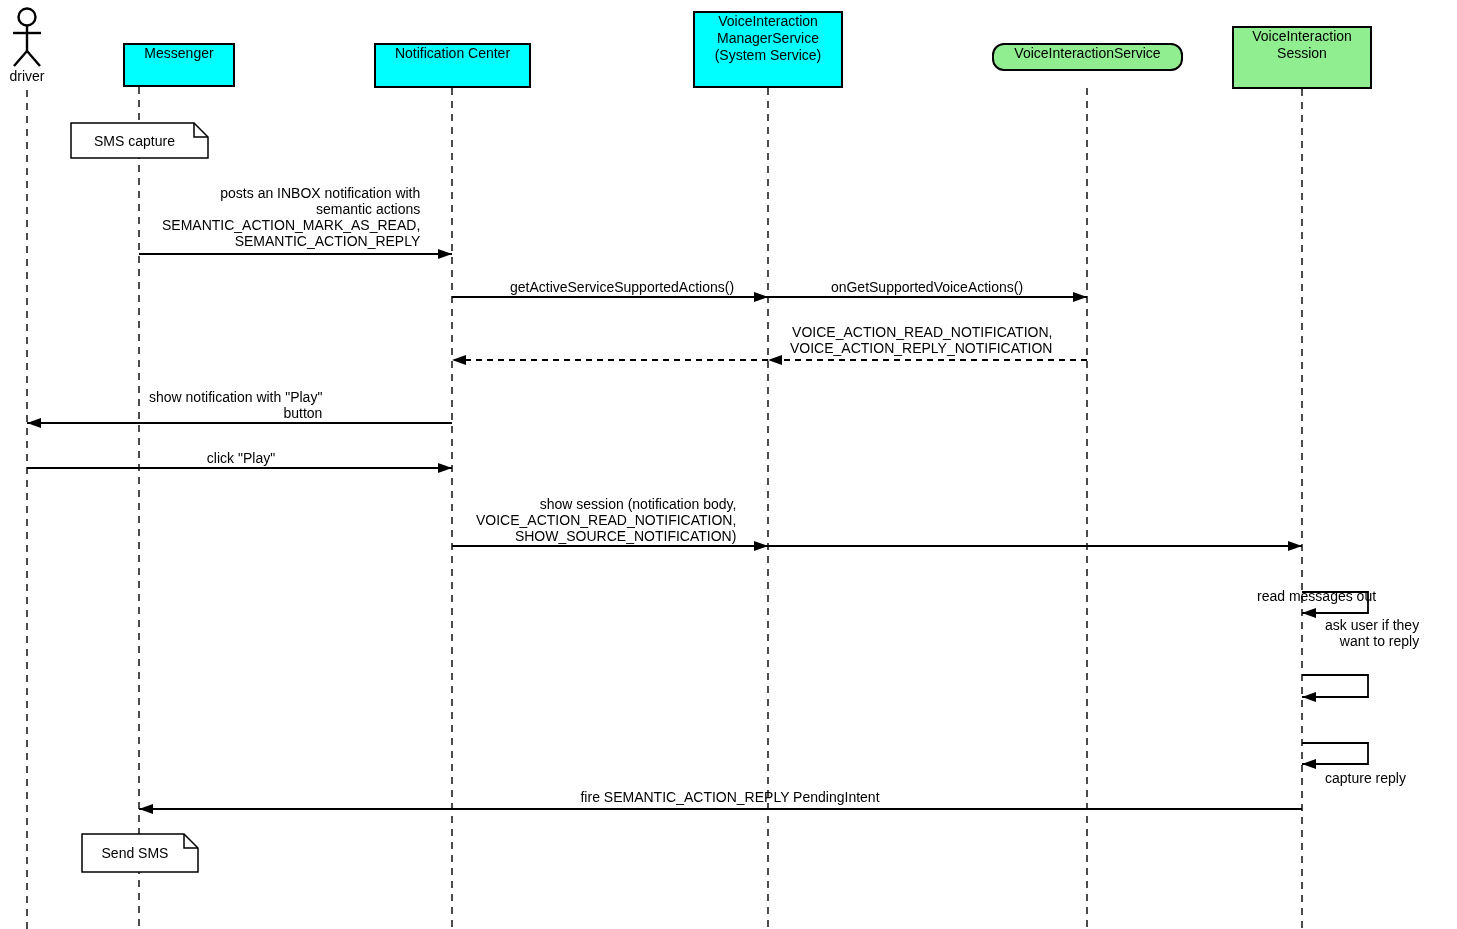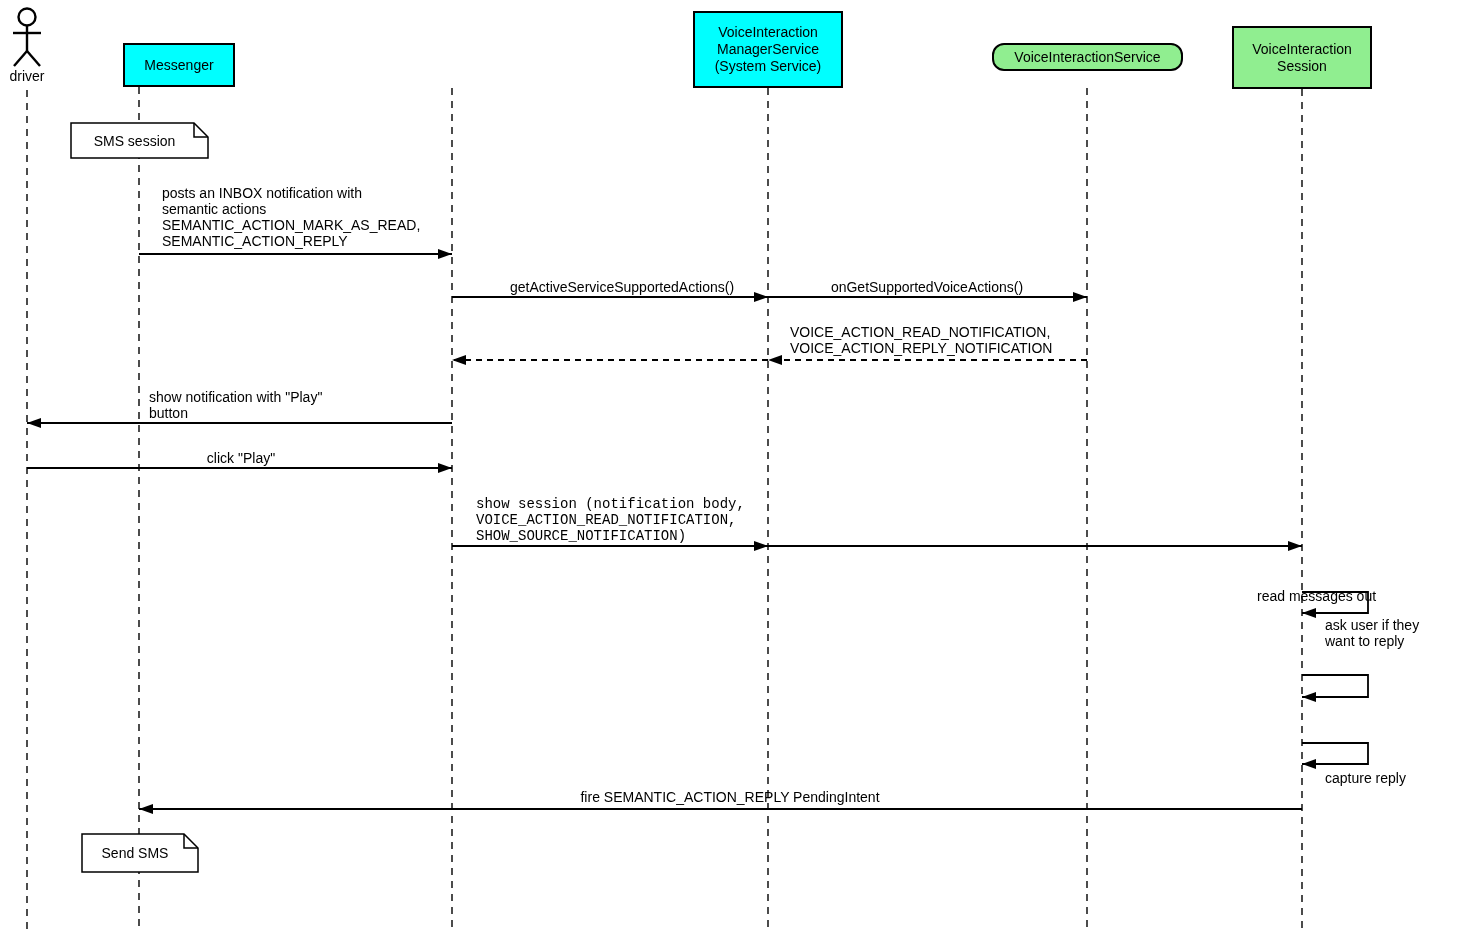--- a/index.html
+++ b/index.html
@@ -11,27 +11,27 @@
   .lifeline  { stroke: #000; stroke-width: 1.4; stroke-dasharray: 7 6; }
   .msg       { stroke: #000; stroke-width: 1.8; fill: none; }
   .msg.dashed{ stroke-dasharray: 6 5; }
   .note      { fill: #ffffff; stroke: #000; stroke-width: 1.5; }
   .notefold  { fill: none; stroke: #000; stroke-width: 1.5; }
   .actor circle { fill: #ffffff; stroke: #000; stroke-width: 2.4; }
   .actor line   { stroke: #000; stroke-width: 2.4; }
 
   .pbox {
     position: absolute; border: 2px solid #000;
-    display: flex; flex-direction: column; justify-content: center; align-items: center;
+    display: flex; flex-direction: column; align-items: center;
     font-size: 14px; line-height: 17px; text-align: center;
   }
   .actor-label { position: absolute; text-align: center; font-size: 14px; }
   .note-label  { position: absolute; text-align: center; font-size: 14px;
                  display: flex; align-items: center; justify-content: center; }
-  .msg-label   { position: absolute; font-size: 14px; line-height: 16px; white-space: nowrap; }
+  .msg-label   { position: absolute; font-size: 14px; line-height: 16px; white-space: nowrap; text-align: right; }
   .msg-label.centered { transform: translateX(-50%); text-align: center; }
 </style>
 </head>
 <body>
 
 <div id="stage">
   <svg id="svg-layer" viewBox="0 0 1457 929" xmlns="http://www.w3.org/2000/svg">
     <defs>
       <marker id="arrow" markerWidth="15" markerHeight="12" refX="14" refY="5" orient="auto" markerUnits="userSpaceOnUse">
         <path d="M0,0 L14,5 L0,10 Z" fill="#000"></path>
@@ -66,33 +66,36 @@
       <line x1="1302" y1="809" x2="139" y2="809" class="msg" marker-end="url(#arrow)"></line>
       <path d="M1302,592 H1368 V613 H1302" class="msg" marker-end="url(#arrow)"></path>
       <path d="M1302,675 H1368 V697 H1302" class="msg" marker-end="url(#arrow)"></path>
       <path d="M1302,743 H1368 V764 H1302" class="msg" marker-end="url(#arrow)"></path>
     </svg>
   <div id="html-layer">
       <div class="actor-label" style="left: -13px; top: 68px; width: 80px;">driver</div>
       <div class="pbox" style="left: 83px; top: 43px; width: 112px; height: 44px; background: rgb(0, 255, 255); margin-left: 40px;">
         <div class="pline">Messenger</div>
       </div>
+      <div class="pbox" style="left: 374px; top: 43px; width: 157px; height: 45px; background: rgb(0, 255, 255);">
+        <div class="pline">Notification Center</div>
+      </div>
       <div class="pbox" style="left: 693px; top: 11px; width: 150px; height: 77px; background: rgb(0, 255, 255);">
         <div class="pline">VoiceInteraction</div>
         <div class="pline">ManagerService</div>
         <div class="pline">(System Service)</div>
       </div>
       <div class="pbox" style="left: 992px; top: 43px; width: 191px; height: 28px; background: rgb(144, 238, 144); border-radius: 12px;">
         <div class="pline">VoiceInteractionService</div>
       </div>
       <div class="pbox" style="left: 1232px; top: 26px; width: 140px; height: 63px; background: rgb(144, 238, 144);">
         <div class="pline">VoiceInteraction</div>
         <div class="pline">Session</div>
       </div>
-      <div class="note-label" style="left: 71px; top: 123px; width: 127px; height: 35px;">SMS session</div>
+      <div class="note-label" style="left: 71px; top: 123px; width: 127px; height: 35px;">SMS capture</div>
       <div class="note-label" style="left: 82px; top: 834px; width: 106px; height: 38px;">Send SMS</div>
       <div class="msg-label" style="left: 162px; top: 185px;">
         <div>posts an INBOX notification with</div>
         <div>semantic actions</div>
         <div>SEMANTIC_ACTION_MARK_AS_READ,</div>
         <div>SEMANTIC_ACTION_REPLY</div>
       </div>
       <div class="msg-label centered" style="left: 610px; top: 279px; margin-left: 12px;">
         <div>getActiveServiceSupportedActions()</div>
       </div>
@@ -103,21 +106,21 @@
         <div>VOICE_ACTION_READ_NOTIFICATION,</div>
         <div>VOICE_ACTION_REPLY_NOTIFICATION</div>
       </div>
       <div class="msg-label" style="left: 149px; top: 389px;">
         <div>show notification with "Play"</div>
         <div>button</div>
       </div>
       <div class="msg-label centered" style="left: 241px; top: 450px;">
         <div>click "Play"</div>
       </div>
-      <div class="msg-label" style="left: 476px; top: 496px; font-family: Liberation Mono, monospace;">
+      <div class="msg-label" style="left: 476px; top: 496px;">
         <div>show session (notification body,</div>
         <div>VOICE_ACTION_READ_NOTIFICATION,</div>
         <div>SHOW_SOURCE_NOTIFICATION)</div>
       </div>
       <div class="msg-label centered" style="left: 730px; top: 789px; text-align: center;">
         <div>fire SEMANTIC_ACTION_REPLY PendingIntent</div>
       </div>
       <div class="msg-label" style="left: 1257px; top: 572px; margin-top: 16px;">
         <div>read messages out</div>
       </div>

